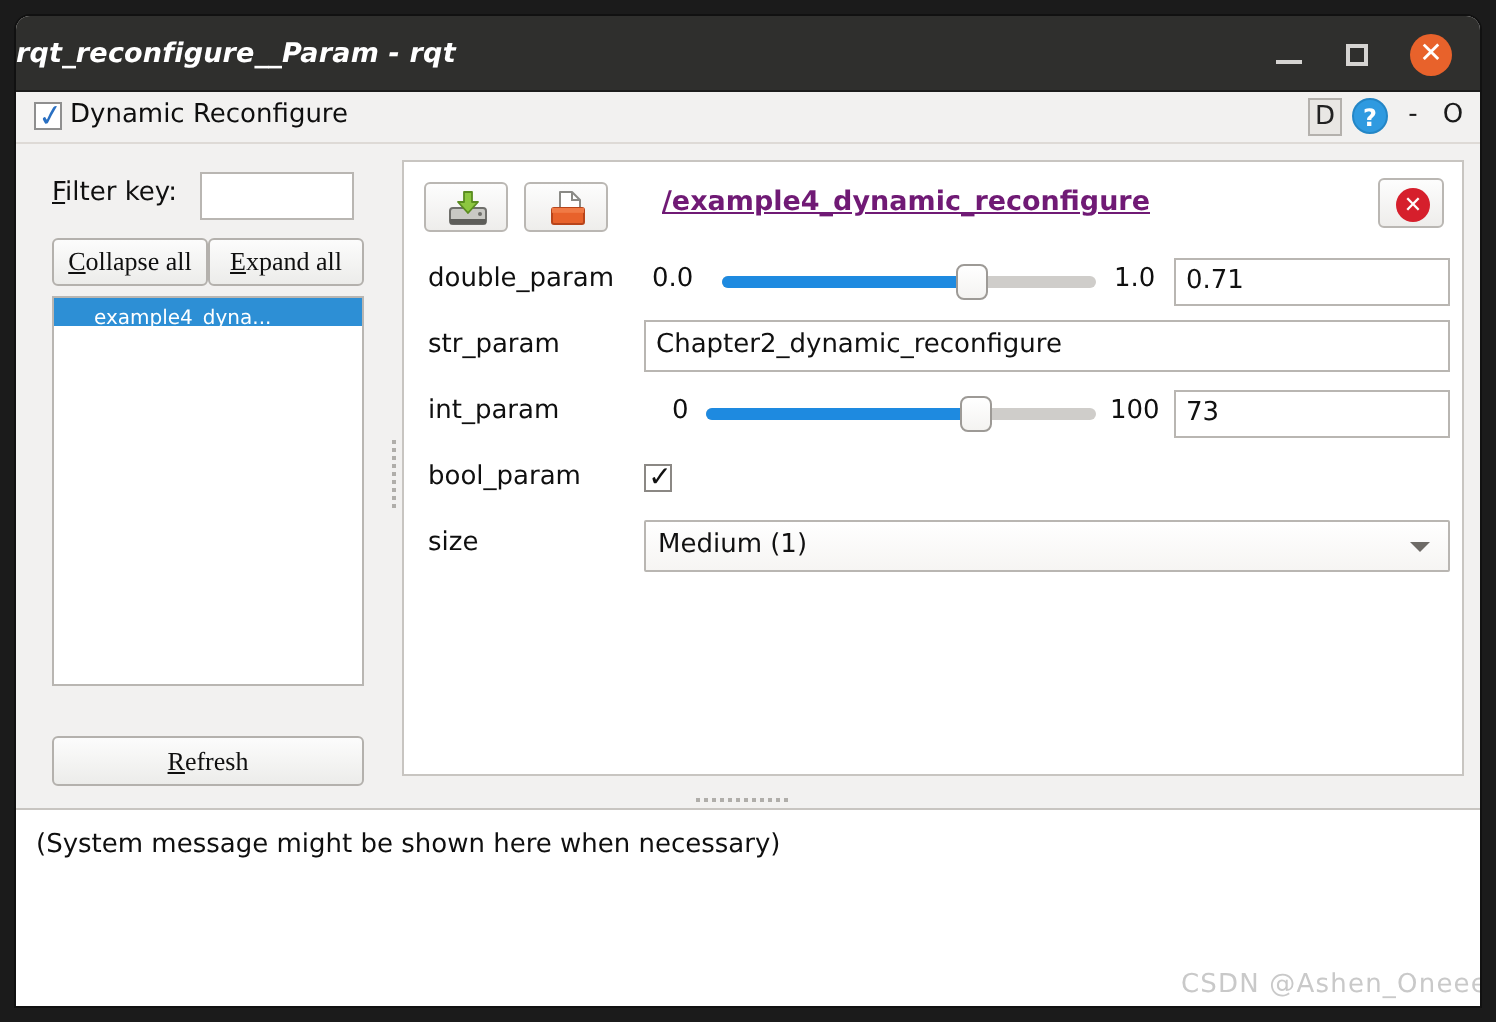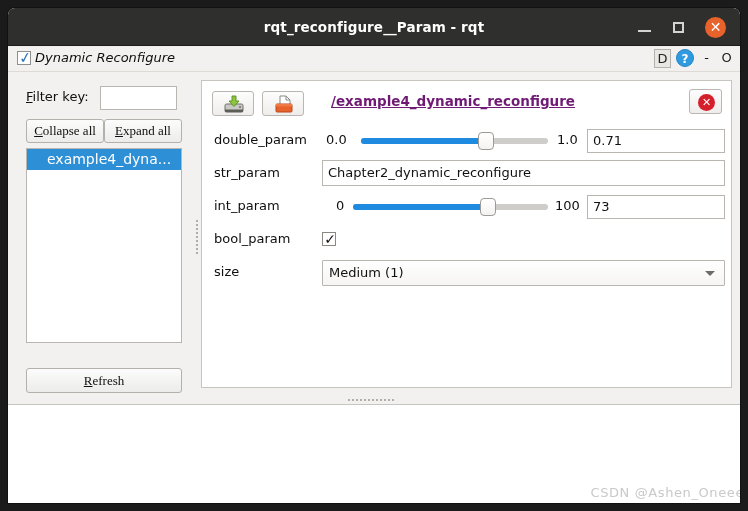--- a/index.html
+++ b/index.html
@@ -27,25 +27,26 @@
     position: relative;
     height: 38px;
     background: #2f2f2d;
     border-radius: 6px 6px 0 0;
     border-bottom: 1px solid #1d1d1c;
   }
   #title-text {
     position: absolute;
     left: 0; right: 0; top: 0;
     line-height: 38px;
-    text-align: center;
+    text-align: left;
     color: #ffffff;
     font-size: 13.5px;
     font-weight: bold;
     letter-spacing: 0.1px;
+    font-style: italic;
   }
   .wbtn {
     position: absolute;
     top: 10px;
     width: 19px; height: 19px;
     cursor: pointer;
   }
   #btn-min { right: 86px; }
   #btn-max { right: 52px; }
   #btn-close { right: 14px; width: 21px; height: 21px; top: 9px;
@@ -79,21 +80,21 @@
   }
   #dock-check .tick {
     position: absolute; left: 0px; top: -3px;
     width: 14px; height: 14px;
     color: #2a70c2; font-size: 15px; line-height: 18px; text-align: center;
     font-weight: bold;
     transform: rotate(-8deg);
   }
   #dock-title {
     position: absolute; left: 27px; top: 4px;
-    font-size: 13px; color: #0f0f0f; font-style: italic;
+    font-size: 13px; color: #0f0f0f;
   }
   #dock-tools {
     position: absolute; right: 6px; top: 2px;
     display: flex; align-items: center; gap: 5px;
   }
   #dock-float {
     width: 17px; height: 19px;
     border: 1px solid #b4b1ad;
     background: #e9e7e4;
     font-size: 13px; line-height: 17px; text-align: center;
@@ -168,24 +169,24 @@
 
   #tree {
     position: absolute;
     left: 18px; top: 76px;
     width: 156px; height: 195px;
     background: #ffffff;
     border: 1px solid #b9b6b2;
     overflow: hidden;
   }
   #tree-item {
-    height: 21px; line-height: 21px;
+    height: 14px; line-height: 21px;
     background: #2d8fd5;
     color: #ffffff;
-    font-size: 14px;
+    font-size: 10px;
     padding-left: 20px;
     cursor: pointer;
     white-space: nowrap;
   }
 
   
   #vsplit {
     position: absolute;
     left: 185px; top: 0; width: 8px; height: 332px;
     cursor: col-resize;
@@ -483,16 +484,17 @@
 
       </div>
     </div>
 
     <div id="hsplit">
       <div class="dots"></div>
     </div>
   </div>
 
   <div id="status">
+    <div id="status-msg">(System message might be shown here when necessary)</div>
     <div id="watermark">CSDN @Ashen_Oneee</div>
   </div>
 
 </div>
 
 </body></html>

